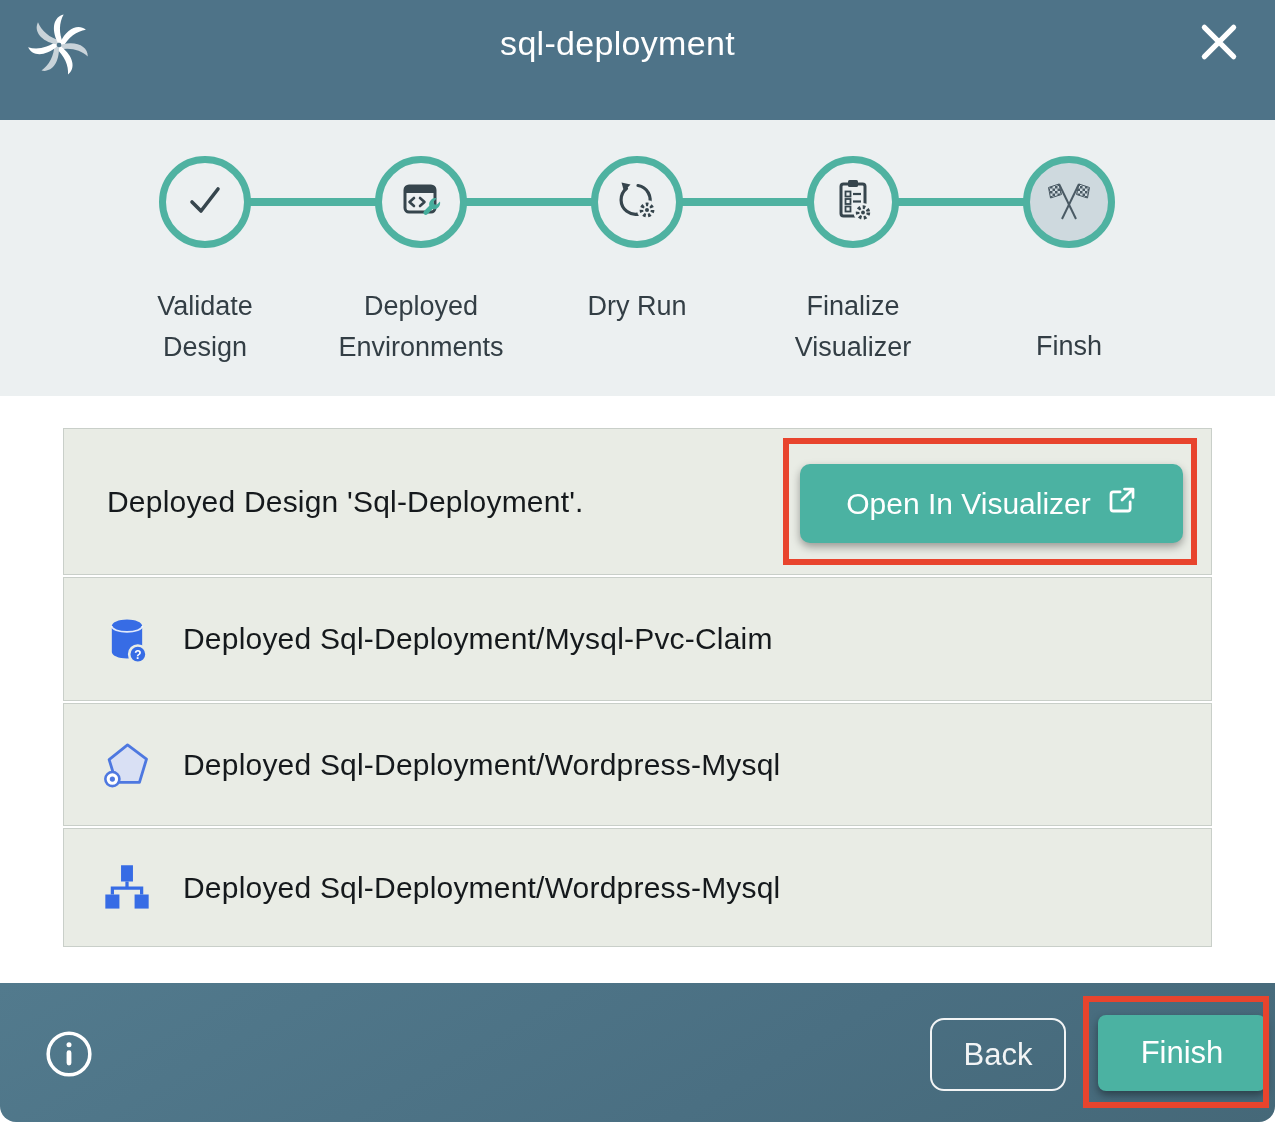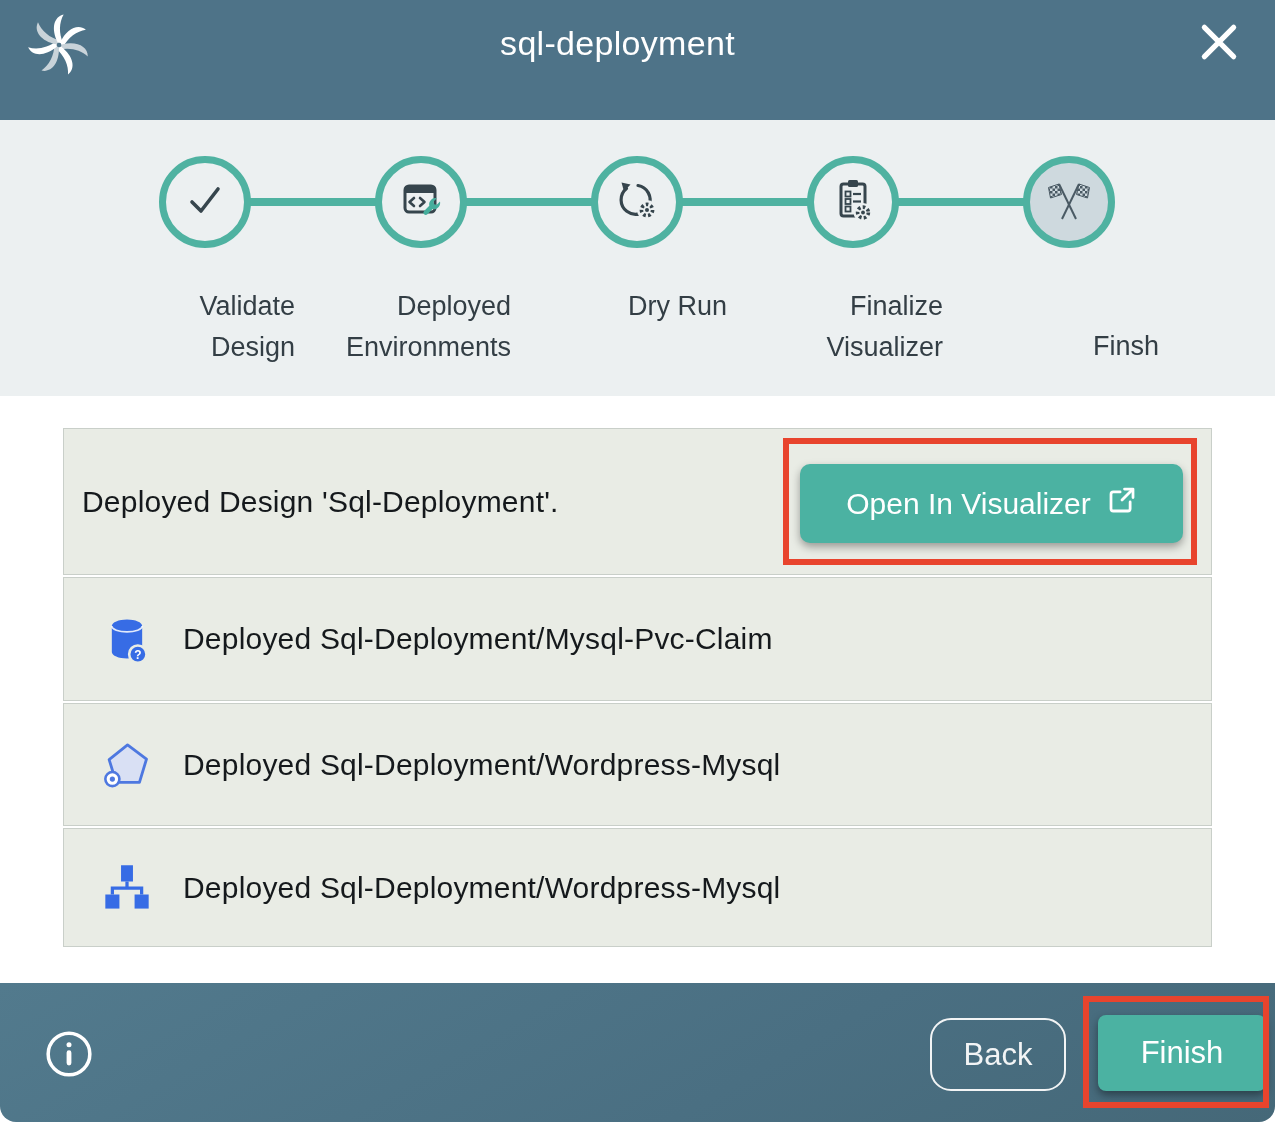--- a/index.html
+++ b/index.html
@@ -45,32 +45,32 @@
     border: 7px solid #4FB2A1; border-radius: 50%;
     background: #ECF0F1;
     display: flex; align-items: center; justify-content: center;
   }
   .step-circle.active { background: #CED9DE; }
   .step-circle svg { width: 48px; height: 48px; }
   .c1 { left: 159px; } .c2 { left: 375px; } .c3 { left: 591px; }
   .c4 { left: 807px; } .c5 { left: 1023px; }
   .step-label {
     position: absolute; top: 166px; width: 180px;
-    text-align: right; font-size: 27px; color: #333E45; line-height: 1.5;
+    text-align: center; font-size: 27px; color: #333E45; line-height: 1.5;
   }
   .l1 { left: 115px; } .l2 { left: 331px; } .l3 { left: 547px; }
   .l4 { left: 763px; } .l5 { left: 979px; margin-top: 40px; }
 
   
   .result-row {
     position: absolute; left: 63px; width: 1149px;
     background: #E9ECE5; border: 1px solid #C9CFC9;
     display: flex; align-items: center;
   }
-  .row-summary { top: 428px; height: 147px; padding-left: 18px; }
+  .row-summary { top: 428px; height: 147px; padding-left: 43px; }
   .row-1 { top: 577px; height: 124px; padding-left: 37px; }
   .row-2 { top: 703px; height: 123px; padding-left: 37px; }
   .row-3 { top: 828px; height: 119px; padding-left: 37px; }
   .summary-text, .item-text {
     font-size: 30px; color: #15191C; letter-spacing: 0.2px;
   }
   .item-icon { width: 52px; height: 52px; margin-right: 30px; flex: 0 0 auto; }
   .item-icon svg { width: 52px; height: 52px; display: block; }
 
   .visualizer-btn {
@@ -94,21 +94,21 @@
     position: absolute; top: 983px; left: 0; width: 1275px; height: 139px;
     background: linear-gradient(150deg, #527A8D 0%, #4A6F82 60%, #456878 100%);
     border-radius: 0 0 16px 16px;
   }
   .info-btn {
     position: absolute; left: 44px; top: 46px; width: 50px; height: 50px;
     background: transparent; border: none; padding: 0; cursor: pointer;
   }
   .back-btn {
     position: absolute; left: 930px; top: 35px; width: 136px; height: 73px;
-    background: transparent; border: 2px solid #F2F4F5; border-radius: 21px;
+    background: transparent; border: 2px solid #F2F4F5; border-radius: 14px;
     color: #F2F4F5; font-size: 31px; font-family: "Liberation Sans", sans-serif;
     cursor: pointer;
   }
   .finish-btn {
     position: absolute; left: 1098px; top: 32px; width: 168px; height: 76px;
     background: #4BB2A2; border: none; border-radius: 8px;
     color: #ffffff; font-size: 31px; font-family: "Liberation Sans", sans-serif;
     cursor: pointer; box-shadow: 0 4px 9px rgba(0,0,0,0.4);
   }
 </style>

